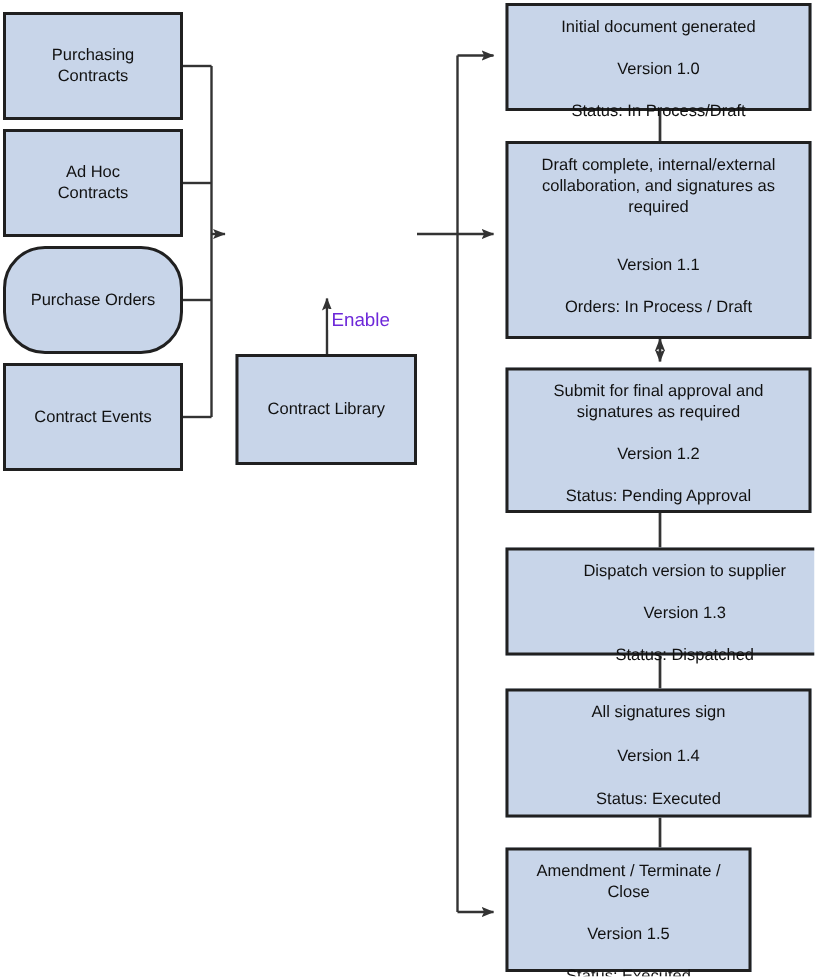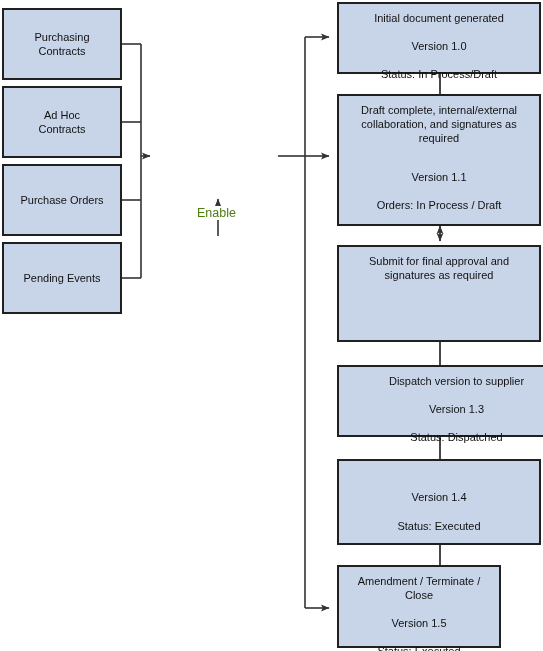--- a/index.html
+++ b/index.html
@@ -55,25 +55,26 @@
     left: 0;
     top: 0;
     width: 543px;
     height: 651px;
     z-index: 1;
     pointer-events: none;
   }
   .edge-label {
     position: absolute;
     font-size: 12.5px;
-    color: #4d7c0f;
+    color: #6d28d9;
     background: #ffffff;
     padding: 0 2px;
     z-index: 4;
     white-space: nowrap;
+    margin-left: 24px;
   }
 </style>
 </head>
 <body>
 
 <div id="diagram">
 
   <svg class="edge-layer" viewBox="0 0 543 651" width="543" height="651">
     <defs>
       <marker id="arrowhead" markerWidth="9" markerHeight="9" refX="8" refY="4" orient="auto" markerUnits="userSpaceOnUse">
@@ -117,31 +118,34 @@
   <div class="node" style="left:2px; top:8px; width:120px; height:72px;">
     <div class="title">Purchasing
 Contracts</div>
   </div>
 
   <div class="node" style="left:2px; top:86px; width:120px; height:72px;">
     <div class="title">Ad Hoc
 Contracts</div>
   </div>
 
-  <div class="node" style="left:2px; top:164px; width:120px; height:72px;">
+  <div class="node" style="left:2px; top:164px; width:120px; height:72px;border-radius:28px;">
     <div class="title">Purchase Orders</div>
   </div>
 
   <div class="node" style="left:2px; top:242px; width:120px; height:72px;">
-    <div class="title">Pending Events</div>
+    <div class="title">Contract Events</div>
   </div>
 
 
   <span class="edge-label" style="left:195px; top:206px;">Enable</span>
 
+  <div class="node" style="left:157px; top:236px; width:121px; height:74px;">
+    <div class="title">Contract Library</div>
+  </div>
 
   <div class="node with-meta top-title" style="left:337px; top:2px; width:204px; height:72px;">
     <div class="title">Initial document generated</div>
     <div class="meta">
       <span>Version 1.0</span><br>
       <span>Status:  In Process/Draft</span>
     </div>
   </div>
 
   <div class="node with-meta top-title" style="left:337px; top:94px; width:204px; height:132px;">
@@ -150,31 +154,36 @@
 required</div>
     <div class="meta">
       <span>Version 1.1</span><br>
       <span>Orders:  In Process / Draft</span>
     </div>
   </div>
 
   <div class="node with-meta top-title" style="left:337px; top:245px; width:204px; height:97px;">
     <div class="title">Submit for final approval and
 signatures as required</div>
+    <div class="meta">
+      <span>Version 1.2</span><br>
+      <span>Status:  Pending Approval</span>
+    </div>
   </div>
 
   <div class="node with-meta top-title" style="left:337px; top:365px; width:239px; height:72px;">
     <div class="title">Dispatch version to supplier</div>
     <div class="meta">
       <span>Version 1.3</span><br>
       <span>Status:  Dispatched</span>
     </div>
   </div>
 
   <div class="node with-meta top-title" style="left:337px; top:459px; width:204px; height:86px;">
+    <div class="title">All signatures sign</div>
     <div class="meta">
       <span>Version 1.4</span><br>
       <span>Status:  Executed</span>
     </div>
   </div>
 
   <div class="node with-meta top-title" style="left:337px; top:565px; width:164px; height:83px;">
     <div class="title">Amendment / Terminate / Close</div>
     <div class="meta">
       <span>Version 1.5</span><br>

